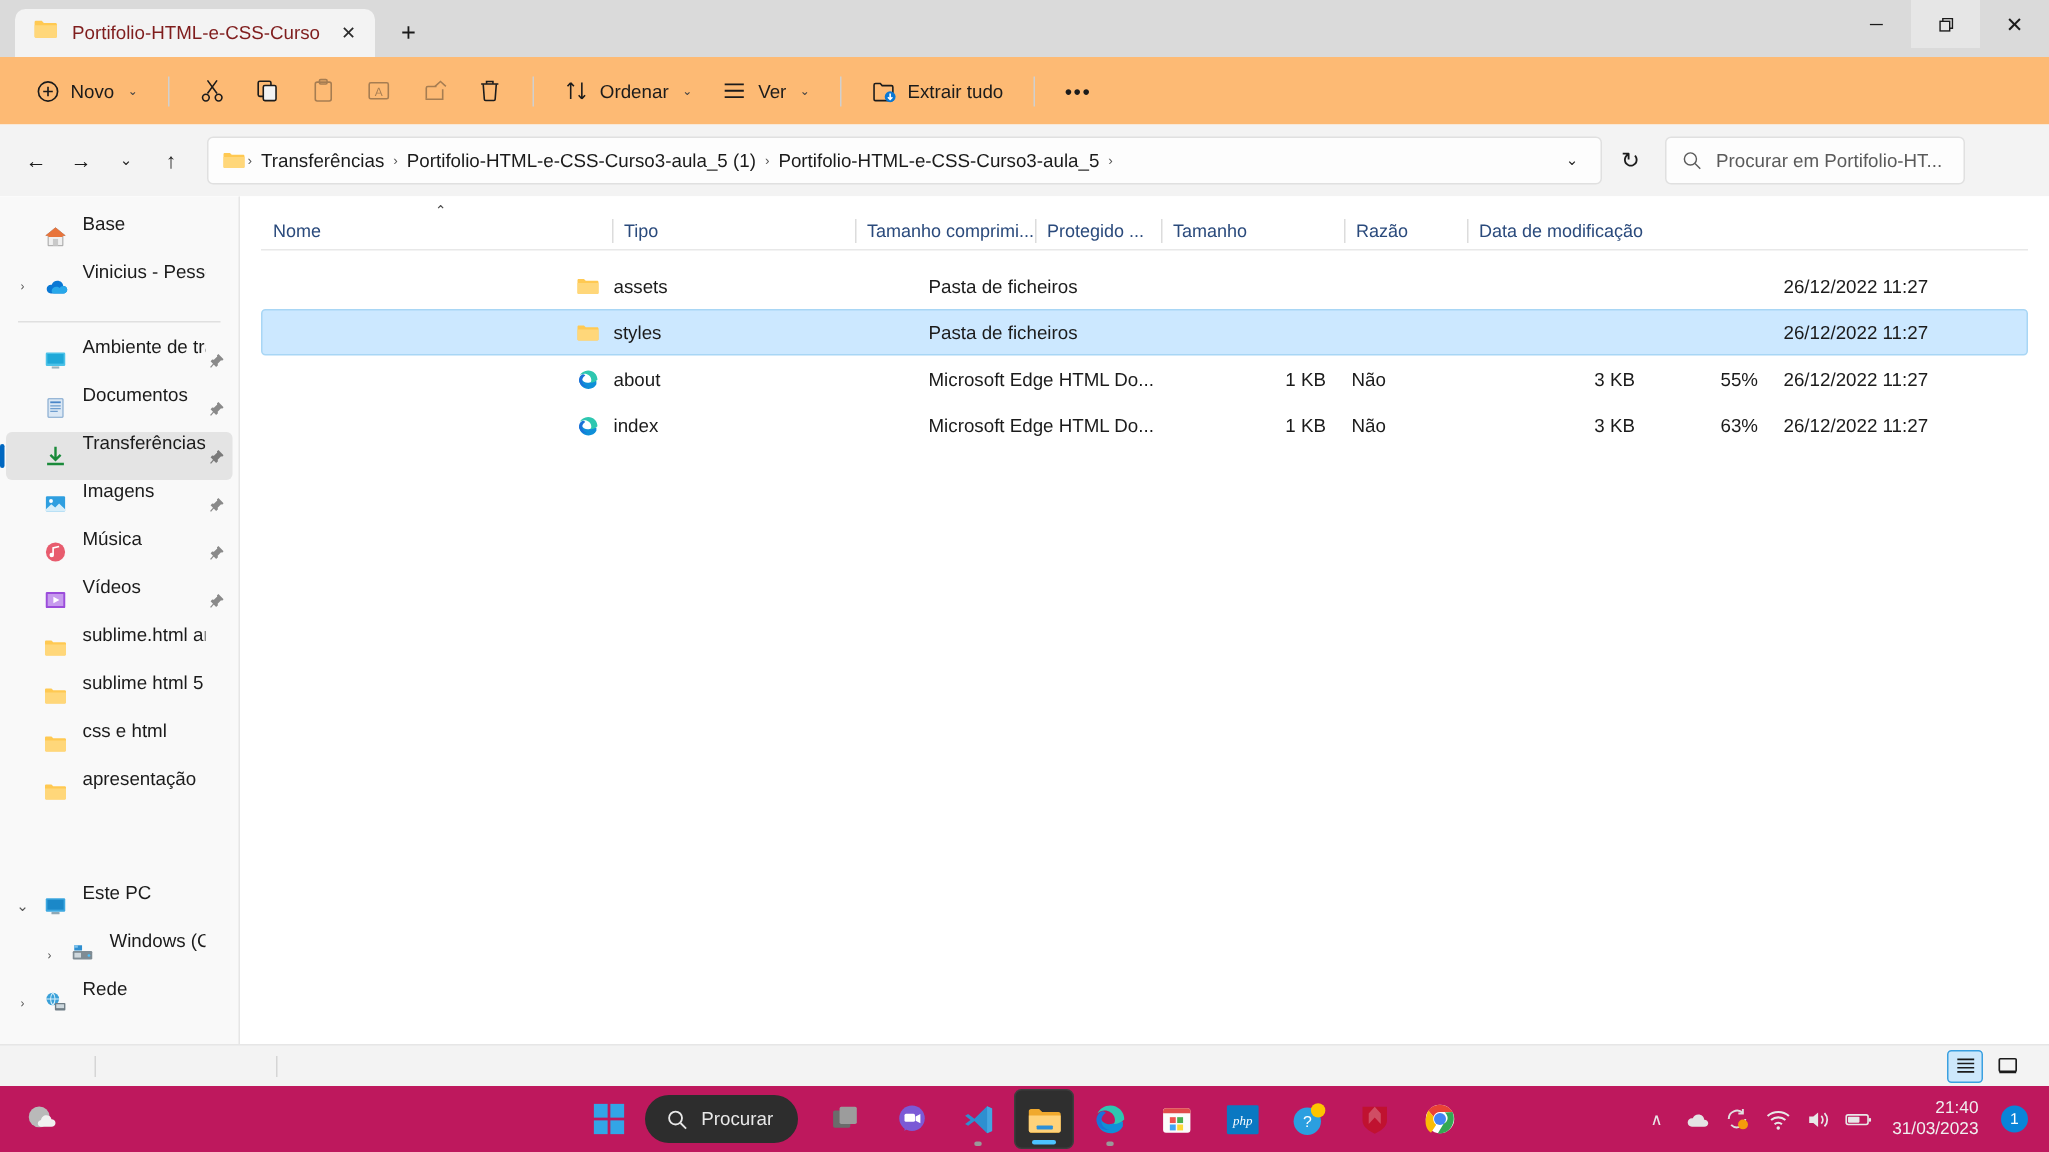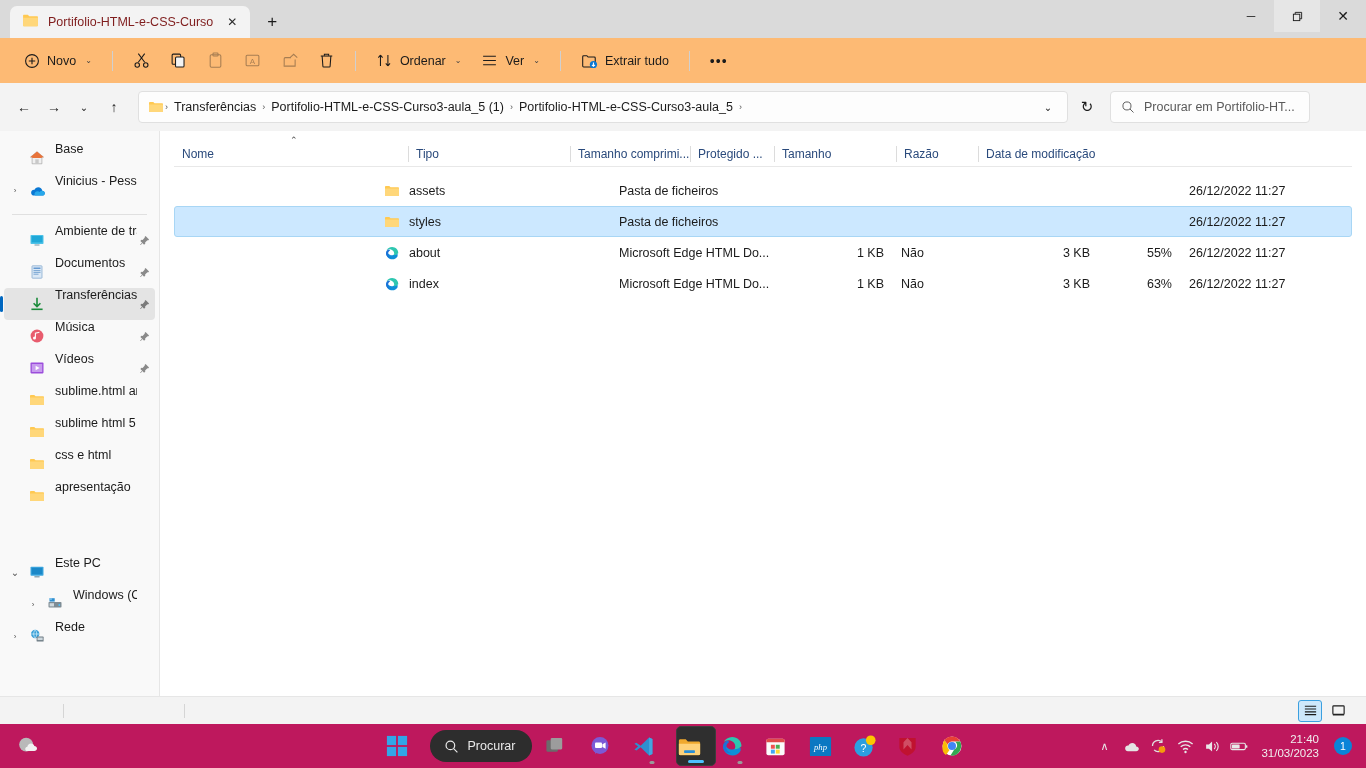--- a/index.html
+++ b/index.html
@@ -170,21 +170,21 @@
     position: absolute; top: 724px; left: 0; width: 1366px; height: 44px;
     background: #be185d;
     display: flex; align-items: center;
   }
   .tb-weather { width: 56px; display: flex; align-items: center; justify-content: center; }
   .tb-center {
     position: absolute; left: 0; right: 0; margin: 0 auto;
     display: flex; align-items: center; gap: 4px; justify-content: center; width: max-content;
   }
   .tb-item {
-    width: 40px; height: 40px; display: flex; align-items: center; justify-content: flex-start;
+    width: 40px; height: 40px; display: flex; align-items: center; justify-content: center;
     border-radius: 5px; position: relative;
   }
   .tb-item.running::after {
     content: ""; position: absolute; bottom: 2px; left: 50%; transform: translateX(-50%);
     width: 5px; height: 3px; border-radius: 2px; background: #9a9a9a;
   }
   .tb-item.active { background: #2f2f2f; border: 1px solid #3d3d3d; }
   .tb-item.active::after {
     content: ""; position: absolute; bottom: 2px; left: 50%; transform: translateX(-50%);
     width: 16px; height: 3px; border-radius: 2px; background: #4cc2ff;
@@ -459,20 +459,37 @@
       </span>
       <span class="nav-lbl">Transferências</span>
       <span class="nav-pin">
         <svg width="11" height="11" viewBox="0 0 16 16">
             <path d="M9.6 1.5l5 5-1.4 1.4-1-.4-3.3 3.3.3 1.6L7.4 14 2 8.6l1.6-1.8 1.6.3L8.5 3.8l-.4-1z" fill="#7a7a7a"></path>
             <path d="M5 11l-3 3.5" stroke="#7a7a7a" stroke-width="1.2"></path>
           </svg>
       </span>
     </div>
 
+    <div class="nav-item">
+      <span class="nav-exp"></span>
+      <span class="nav-ico">
+        <svg width="16" height="16" viewBox="0 0 16 16">
+            <rect x="1.6" y="2.8" width="12.8" height="10.4" rx=".8" fill="#2f9fe0"></rect>
+            <circle cx="5" cy="6" r="1.3" fill="#fff"></circle>
+            <path d="M1.6 11.5l3.6-3.4 2.6 2.3 2.6-2.8 4 3.9v1.1c0 .4-.3.6-.7.6H2.3c-.4 0-.7-.2-.7-.6z" fill="#d6eefa"></path>
+          </svg>
+      </span>
+      <span class="nav-lbl">Imagens</span>
+      <span class="nav-pin">
+        <svg width="11" height="11" viewBox="0 0 16 16">
+            <path d="M9.6 1.5l5 5-1.4 1.4-1-.4-3.3 3.3.3 1.6L7.4 14 2 8.6l1.6-1.8 1.6.3L8.5 3.8l-.4-1z" fill="#8a8a8a"></path>
+            <path d="M5 11l-3 3.5" stroke="#8a8a8a" stroke-width="1.2"></path>
+          </svg>
+      </span>
+    </div>
 
     <div class="nav-item">
       <span class="nav-exp"></span>
       <span class="nav-ico">
         <svg width="16" height="16" viewBox="0 0 16 16">
             <circle cx="8" cy="8" r="6.4" fill="#e85c6e"></circle>
             <path d="M10.4 4.3l-4 1v4.5" fill="none" stroke="#fff" stroke-width="1.1"></path>
             <circle cx="5.5" cy="10" r="1.5" fill="#fff"></circle>
           </svg>
       </span>

